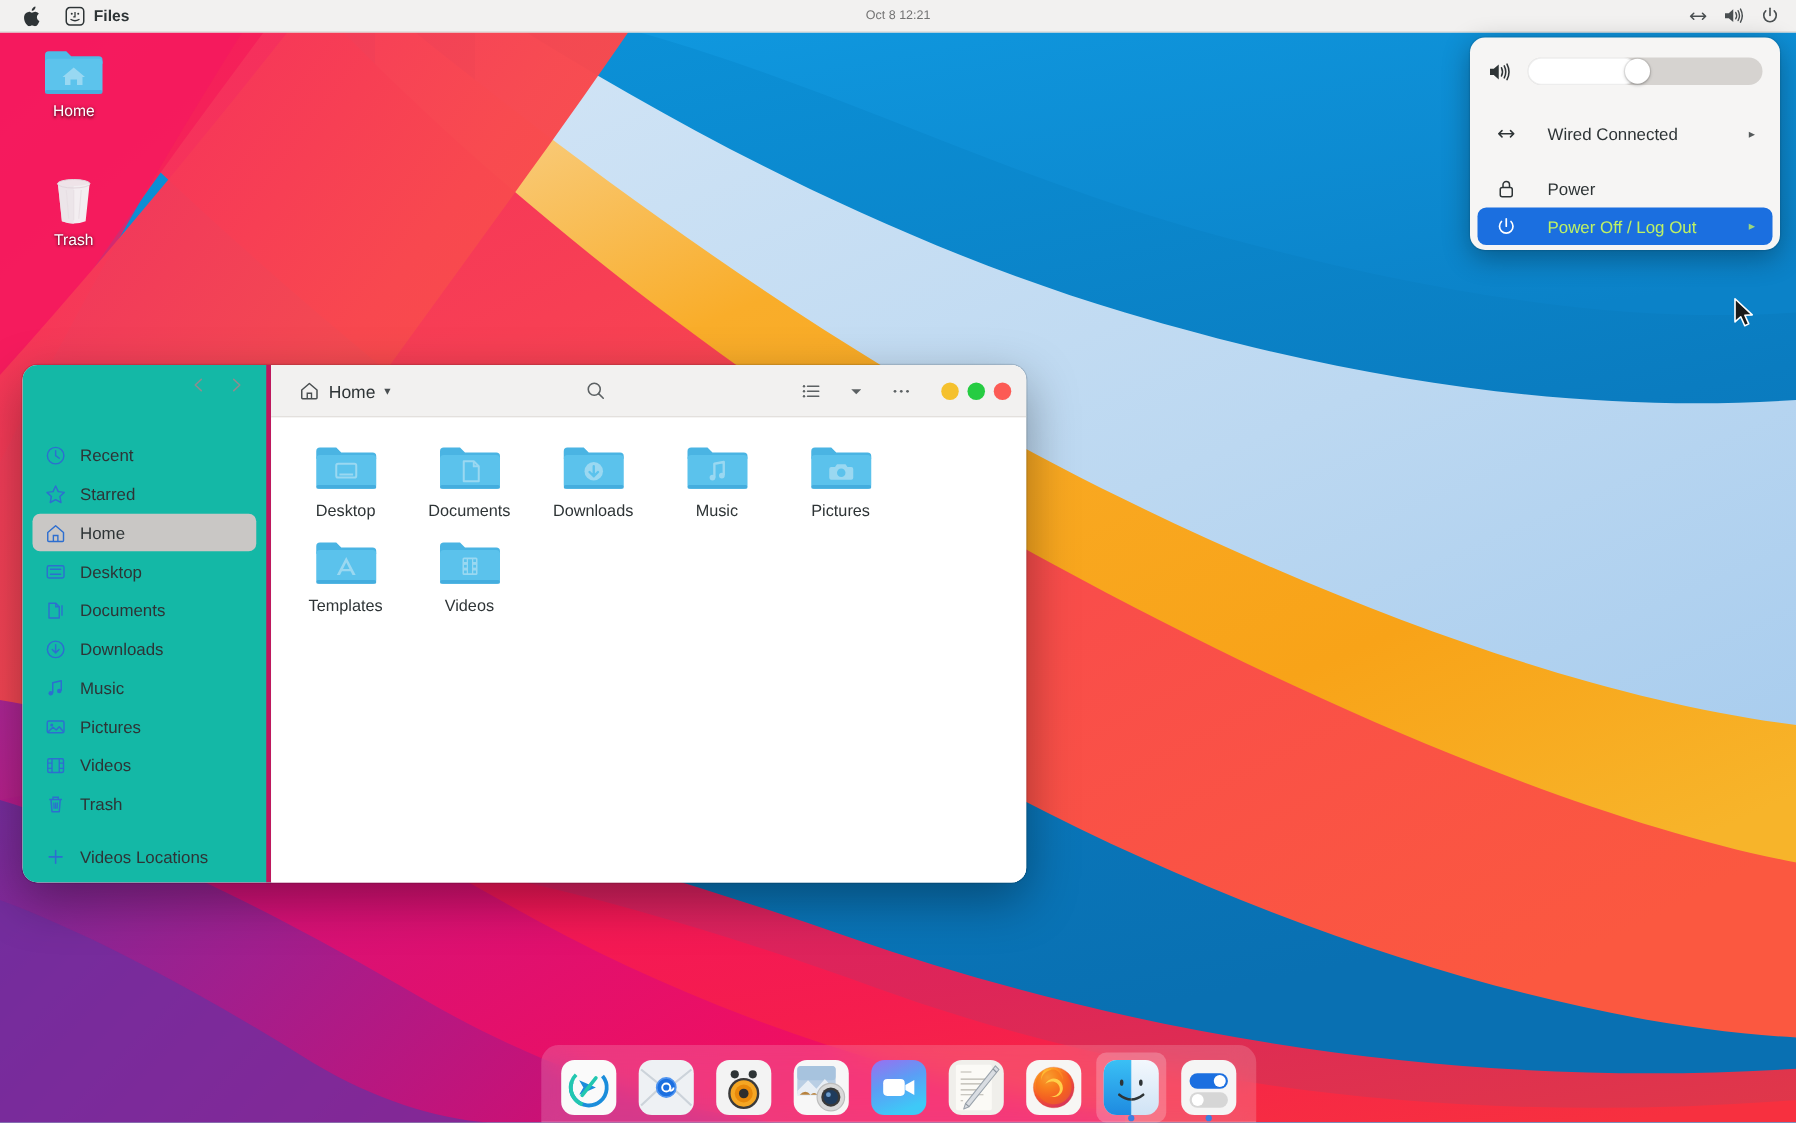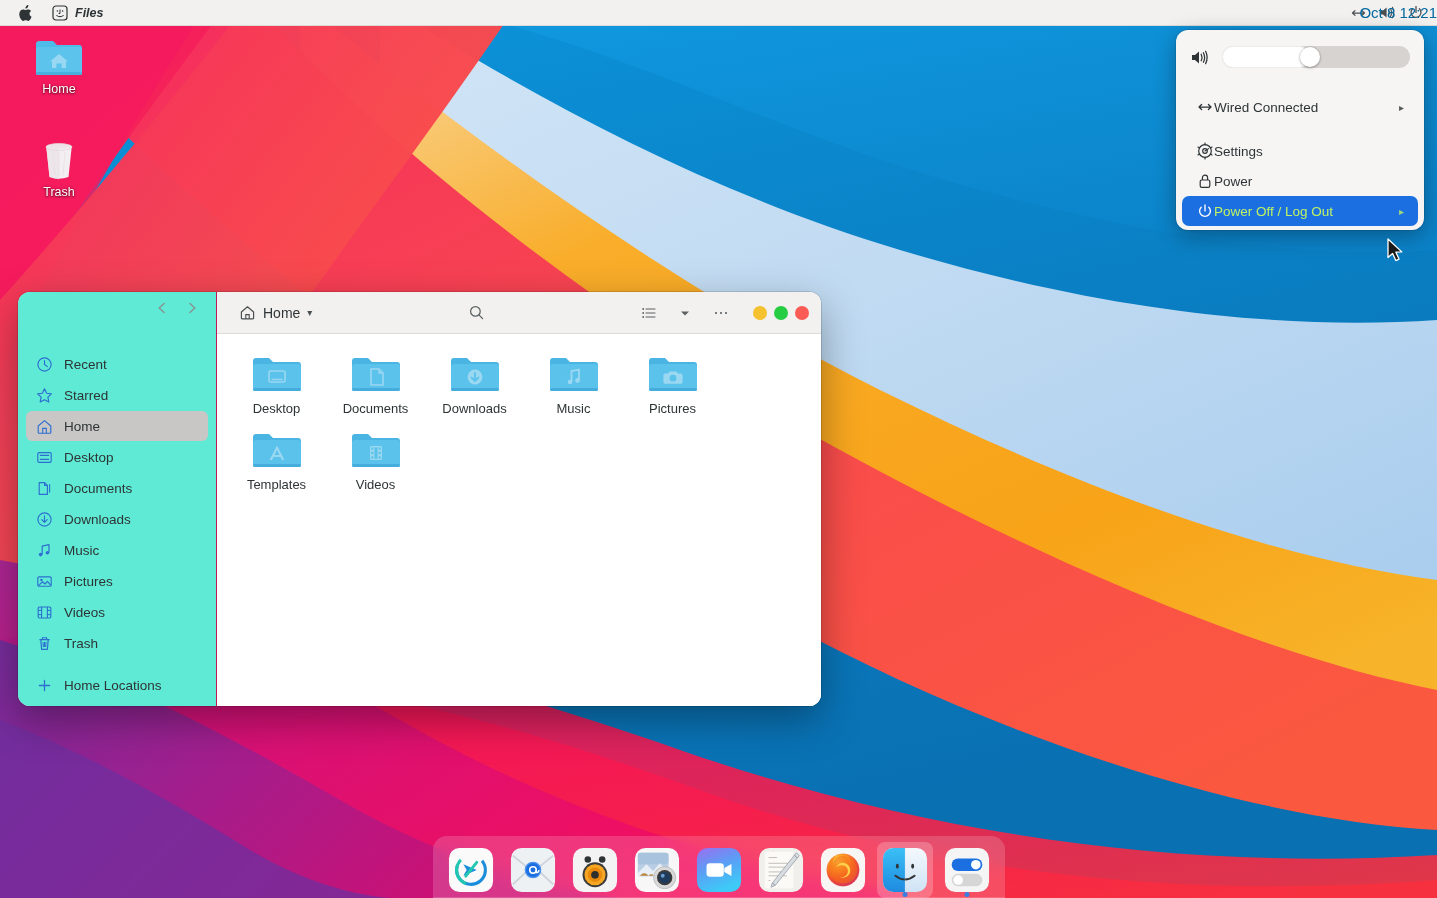--- a/index.html
+++ b/index.html
@@ -16,23 +16,23 @@
 
   
   #menubar {
     position: absolute; top: 0; left: 0; right: 0; height: 26px;
     background: #f2f1f0;
     display: flex; align-items: center;
     font-size: 12.5px; color: #2e3436;
     z-index: 60;
     border-bottom: 1px solid #dcdad7;
   }
-  .mb-left { display: flex; align-items: center; gap: 0; padding-left: 8px; font-style: italic; }
+  .mb-left { display: flex; align-items: center; gap: 0; padding-left: 8px; }
   .mb-item { display: flex; align-items: center; gap: 7px; padding: 0 10px; height: 26px; }
-  .mb-center { position: absolute; left: 0; right: 0; text-align: right; font-size: 15px; color: #0369a1; pointer-events: none; }
+  .mb-center { position: absolute; left: 0; right: 0; text-align: center; font-size: 10px; color: #737373; pointer-events: none; }
   .mb-center span { pointer-events: auto; }
   .mb-right { margin-left: auto; display: flex; align-items: center; gap: 3px; padding-right: 8px; }
   .mb-right .mb-ic { display: flex; align-items: center; justify-content: center; width: 26px; height: 22px; }
   .app-name { font-weight: bold; font-size: 12.5px; }
 
   
   .desk-icon {
     position: absolute; width: 84px;
     display: flex; flex-direction: column; align-items: center; gap: 2px;
     z-index: 5;
@@ -63,41 +63,41 @@
     background: #ffffff; border-radius: 11px;
     box-shadow: inset 0 0 0 1px rgba(0,0,0,0.07);
   }
   .sm-knob {
     position: absolute; top: 50%; left: 47%; transform: translate(-50%,-50%);
     width: 20px; height: 20px; border-radius: 50%;
     background: #ffffff; box-shadow: 0 1px 3px rgba(0,0,0,0.28), 0 0 0 1px rgba(0,0,0,0.06);
   }
   .sm-gap { height: 14px; }
   .sm-row {
-    display: flex; align-items: center; gap: 0;
+    display: flex; align-items: center; gap: 24px;
     padding: 6px 14px; margin: 0 6px; border-radius: 7px;
     min-height: 30px;
   }
   .sm-row .sm-label { flex: 1; }
   .sm-row.selected { background: #1b6fe0; color: #bef264; }
   .sm-arrow { font-size: 10px; opacity: 0.8; }
 
   
   #fmwin {
     position: absolute; left: 18px; top: 292px; width: 803px; height: 414px;
     border-radius: 12px;
     box-shadow: 0 14px 40px rgba(0,0,0,0.35), 0 0 0 1px rgba(0,0,0,0.12);
     overflow: hidden;
     display: flex;
     z-index: 20;
     background: #ffffff;
   }
   #fm-sidebar {
-    width: 199px; background: #5eead4; display: flex; flex-direction: column;
-    border-right: 1px solid #be185d;
+    width: 199px; background: #14b8a6; display: flex; flex-direction: column;
+    border-right: 4px solid #be185d;
     gap: 20px;
   }
   .fm-side-head { height: 42px; display: flex; align-items: center; justify-content: flex-end; gap: 2px; padding-right: 10px; }
   .nav-btn {
     width: 28px; height: 26px; display: flex; align-items: center; justify-content: center;
     border-radius: 5px; color: #8b8e8f;
   }
   .side-list { padding: 6px 8px; display: flex; flex-direction: column; gap: 1px; }
   .side-item {
     display: flex; align-items: center; gap: 11px;
@@ -319,30 +319,20 @@
     <div class="sm-row">
       <svg width="18" height="14" viewBox="0 0 18 14">
         <path d="M3 7 L15 7 M3 7 L5.6 4.5 M3 7 L5.6 9.5 M15 7 L12.4 4.5 M15 7 L12.4 9.5" fill="none" stroke="#2e3436" stroke-width="1.25" stroke-linecap="round" stroke-linejoin="round"></path>
       </svg>
       <span class="sm-label">Wired Connected</span>
       <span class="sm-arrow">▸</span>
     </div>
 
     <div class="sm-gap"></div>
 
-    <div class="sm-row">
-      <svg width="18" height="18" viewBox="0 0 18 18">
-        <circle cx="9" cy="9" r="6.3" fill="none" stroke="#2e3436" stroke-width="1.2"></circle>
-        <circle cx="9" cy="9" r="2.3" fill="none" stroke="#2e3436" stroke-width="1.2"></circle>
-        <path d="M9 2.7 L9 1 M14.5 6 L16 5.1 M14.5 12 L16 12.9 M9 15.3 L9 17 M3.5 12 L2 12.9 M3.5 6 L2 5.1" stroke="#2e3436" stroke-width="1.2" stroke-linecap="round"></path>
-        <path d="M9 9 L12.6 6.6" stroke="#2e3436" stroke-width="1.1" stroke-linecap="round"></path>
-      </svg>
-      <span class="sm-label">Settings</span>
-      <span class="sm-arrow"></span>
-    </div>
 
     <div class="sm-row">
       <svg width="18" height="18" viewBox="0 0 18 18">
         <rect x="4.2" y="8" width="9.6" height="7.4" rx="1.6" fill="none" stroke="#2e3436" stroke-width="1.2"></rect>
         <path d="M6.4 8 L6.4 5.8 A2.6 2.6 0 0 1 11.6 5.8 L11.6 8" fill="none" stroke="#2e3436" stroke-width="1.2"></path>
       </svg>
       <span class="sm-label">Power</span>
       <span class="sm-arrow"></span>
     </div>
 
@@ -457,21 +447,21 @@
           </svg>
           <span>Trash</span>
         </div>
 
         <div class="side-sep"></div>
 
         <div class="side-item">
           <svg width="17" height="17" viewBox="0 0 17 17">
             <path d="M8.5 3.4 L8.5 13.6 M3.4 8.5 L13.6 8.5" fill="none" stroke="#2d6ed0" stroke-width="1.3" stroke-linecap="round"></path>
           </svg>
-          <span>Home Locations</span>
+          <span>Videos Locations</span>
         </div>
 
       </div>
     </div>
 
     <div id="fm-main">
       <div id="fm-header">
         <div class="path-btn">
           <svg width="17" height="17" viewBox="0 0 17 17">
             <path d="M2.4 8 L8.5 2.8 L14.6 8 L14.6 14.2 A0.7 0.7 0 0 1 13.9 14.9 L3.1 14.9 A0.7 0.7 0 0 1 2.4 14.2 Z" fill="none" stroke="#4a4f51" stroke-width="1.2" stroke-linejoin="round"></path>

